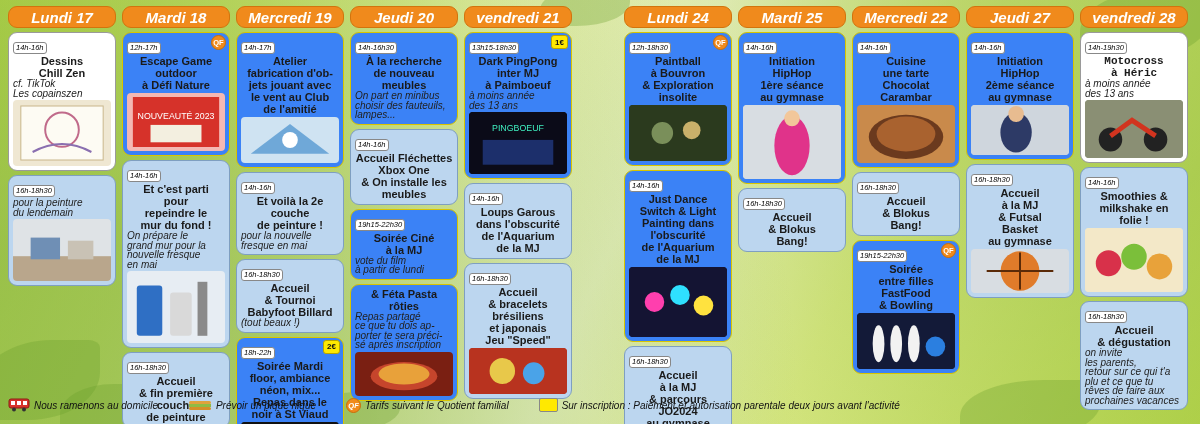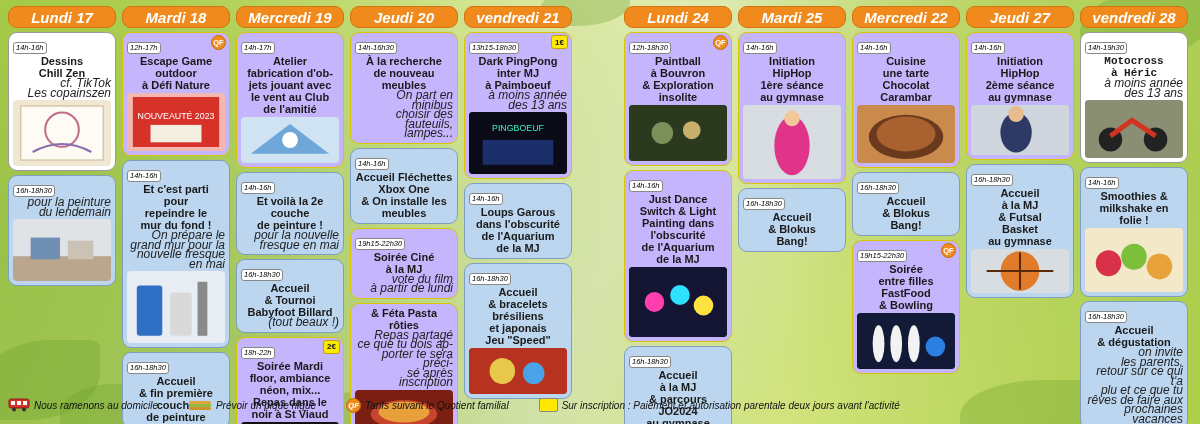--- a/index.html
+++ b/index.html
@@ -22,28 +22,28 @@
   .dayhdr{
     height:20px;border-radius:9px;background:#f08a1c;border:1px solid #d2740d;
     color:#fff;font-weight:bold;font-size:15px;display:flex;align-items:center;
     justify-content:center;font-style:italic;
   }
   .card{
     border-radius:9px;border:1px solid #7e7e7e;position:relative;
     padding:3px 4px 4px;box-sizing:border-box;overflow:hidden;
   }
   .c-blue{background:#bcd6ef;border-color:#7f9fc0;}
-  .c-yellow{background:#c4b5fd;border-color:#d9c500;}
+  .c-yellow{background:#3b82f6;border-color:#d9c500;}
   .c-white{background:#ffffff;border-color:#9a9a9a;}
   .time{
     display:inline-block;background:#fff;border:1px solid #888;border-radius:3px;
     font-size:7.5px;font-style:italic;padding:0 2px;line-height:10px;margin-bottom:1px;
   }
   .title{font-weight:bold;font-size:11px;line-height:12px;text-align:center;color:#1a1a1a;}
-  .sub{font-size:12px;font-style:italic;line-height:9.5px;text-align:right;color:#222;}
+  .sub{font-size:10px;font-style:italic;line-height:9.5px;text-align:left;color:#222;}
   .badge-qf{
     position:absolute;right:3px;top:2px;width:13px;height:13px;border-radius:50%;
     background:#f08a1c;border:1px solid #c96d08;color:#fff;font-size:7.5px;font-weight:bold;
     display:flex;align-items:center;justify-content:center;
   }
   .badge-eur{
     position:absolute;right:3px;top:2px;min-width:11px;height:12px;border-radius:3px;
     background:#ffe900;border:1px solid #b9a400;color:#111;font-size:8px;font-weight:bold;
     display:flex;align-items:center;justify-content:center;padding:0 2px;
   }

